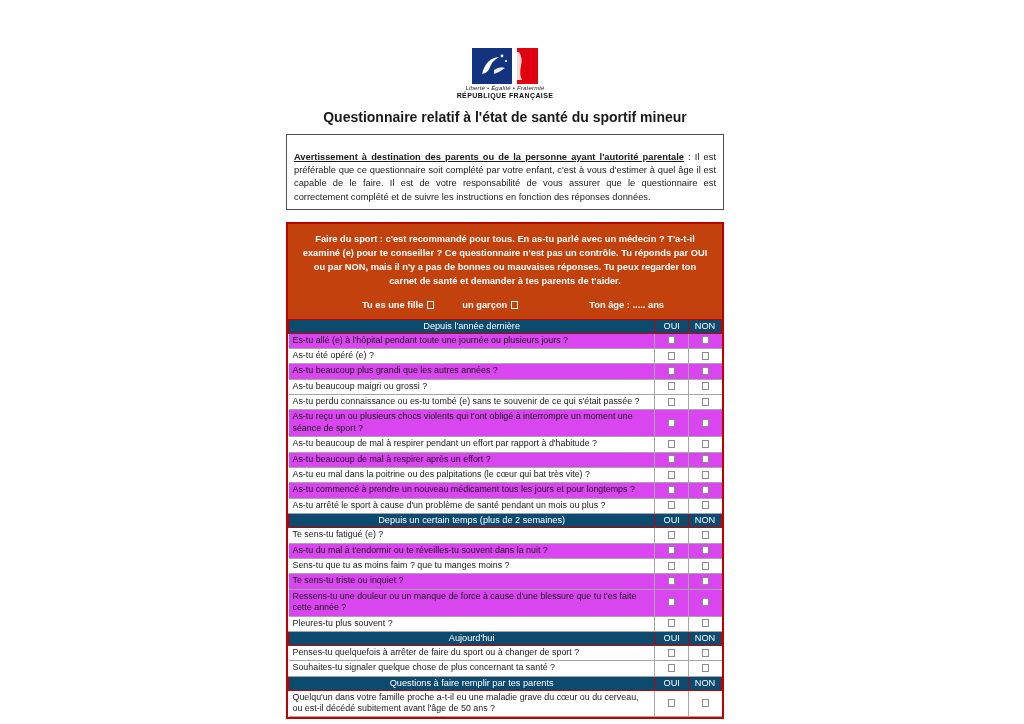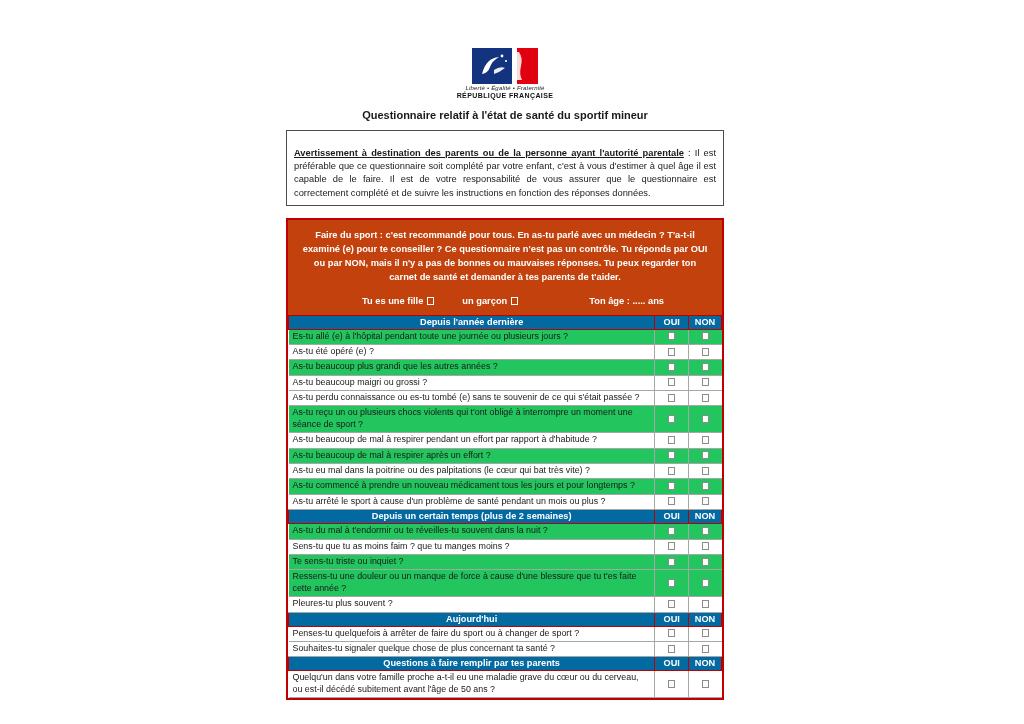--- a/index.html
+++ b/index.html
@@ -25,21 +25,21 @@
     letter-spacing: 0.2px;
   }
   .republic {
     font-size: 7px; font-weight: bold; color: #111;
     letter-spacing: 0.4px; margin-top: 1px;
   }
 
   
   .doc-title {
     text-align: center;
-    font-size: 11px; font-weight: bold;
+    font-size: 14px; font-weight: bold;
     margin-bottom: 9px;
   }
 
   
   .warning-box {
     border: 1px solid #4d4d4d;
     padding: 16px 7px 5px 7px;
     font-size: 9.3px; line-height: 1.42;
     text-align: justify;
     margin-bottom: 12px;
@@ -73,39 +73,39 @@
 
   
   table.qtable {
     width: 100%; border-collapse: collapse; table-layout: fixed;
   }
   col.c-q   { width: 84.6%; }
   col.c-oui { width: 7.8%; }
   col.c-non { width: 7.6%; }
 
   tr.section-row td {
-    background: #0369a1; color: #ffffff;
-    font-weight: bold; font-size: 9.2px;
+    background: #0c4a6e; color: #ffffff;
+    font-weight: normal; font-size: 9.2px;
     text-align: center; padding: 1px 2px 2px 2px;
     border: 1px solid #C00000;
     border-left: 1px solid #d8d8d8; 
   }
   tr.section-row td:first-child { border-left: 1px solid #C00000; }
 
   tr.q-row td {
     font-size: 8.9px; line-height: 1.28;
     padding: 1px 4px 2px 4px;
     border: 1px solid #a6a6a6;
     border-left: 1px solid #595959;
     background: #ffffff;
     vertical-align: middle;
   }
   tr.q-row td:first-child { border-left: none; }
   tr.q-row td:last-child  { border-right: none; }
-  tr.q-row.alt td { background: #22c55e; }
+  tr.q-row.alt td { background: #d946ef; }
   td.q { white-space: pre-line; }
   td.cb { text-align: center; }
   .cbx {
     display: inline-block; width: 7px; height: 8px;
     border: 1px solid #8c8c8c; background: #fcfcfc;
     vertical-align: middle; cursor: pointer;
   }
 </style>
 </head>
 <body>
@@ -209,20 +209,25 @@
           <tr class="q-row">
             <td class="q">As-tu arrêté le sport à cause d'un problème de santé pendant un mois ou plus ?</td>
             <td class="cb"><span class="cbx"></span></td>
             <td class="cb"><span class="cbx"></span></td>
           </tr>
           <tr class="section-row">
             <td>Depuis un certain temps (plus de 2 semaines)</td>
             <td>OUI</td>
             <td>NON</td>
           </tr>
+          <tr class="q-row">
+            <td class="q">Te sens-tu fatigué (e) ?</td>
+            <td class="cb"><span class="cbx"></span></td>
+            <td class="cb"><span class="cbx"></span></td>
+          </tr>
           <tr class="q-row alt">
             <td class="q">As-tu du mal à t'endormir ou te réveilles-tu souvent dans la nuit ?</td>
             <td class="cb"><span class="cbx"></span></td>
             <td class="cb"><span class="cbx"></span></td>
           </tr>
           <tr class="q-row">
             <td class="q">Sens-tu que tu as moins faim ? que tu manges moins ?</td>
             <td class="cb"><span class="cbx"></span></td>
             <td class="cb"><span class="cbx"></span></td>
           </tr>

